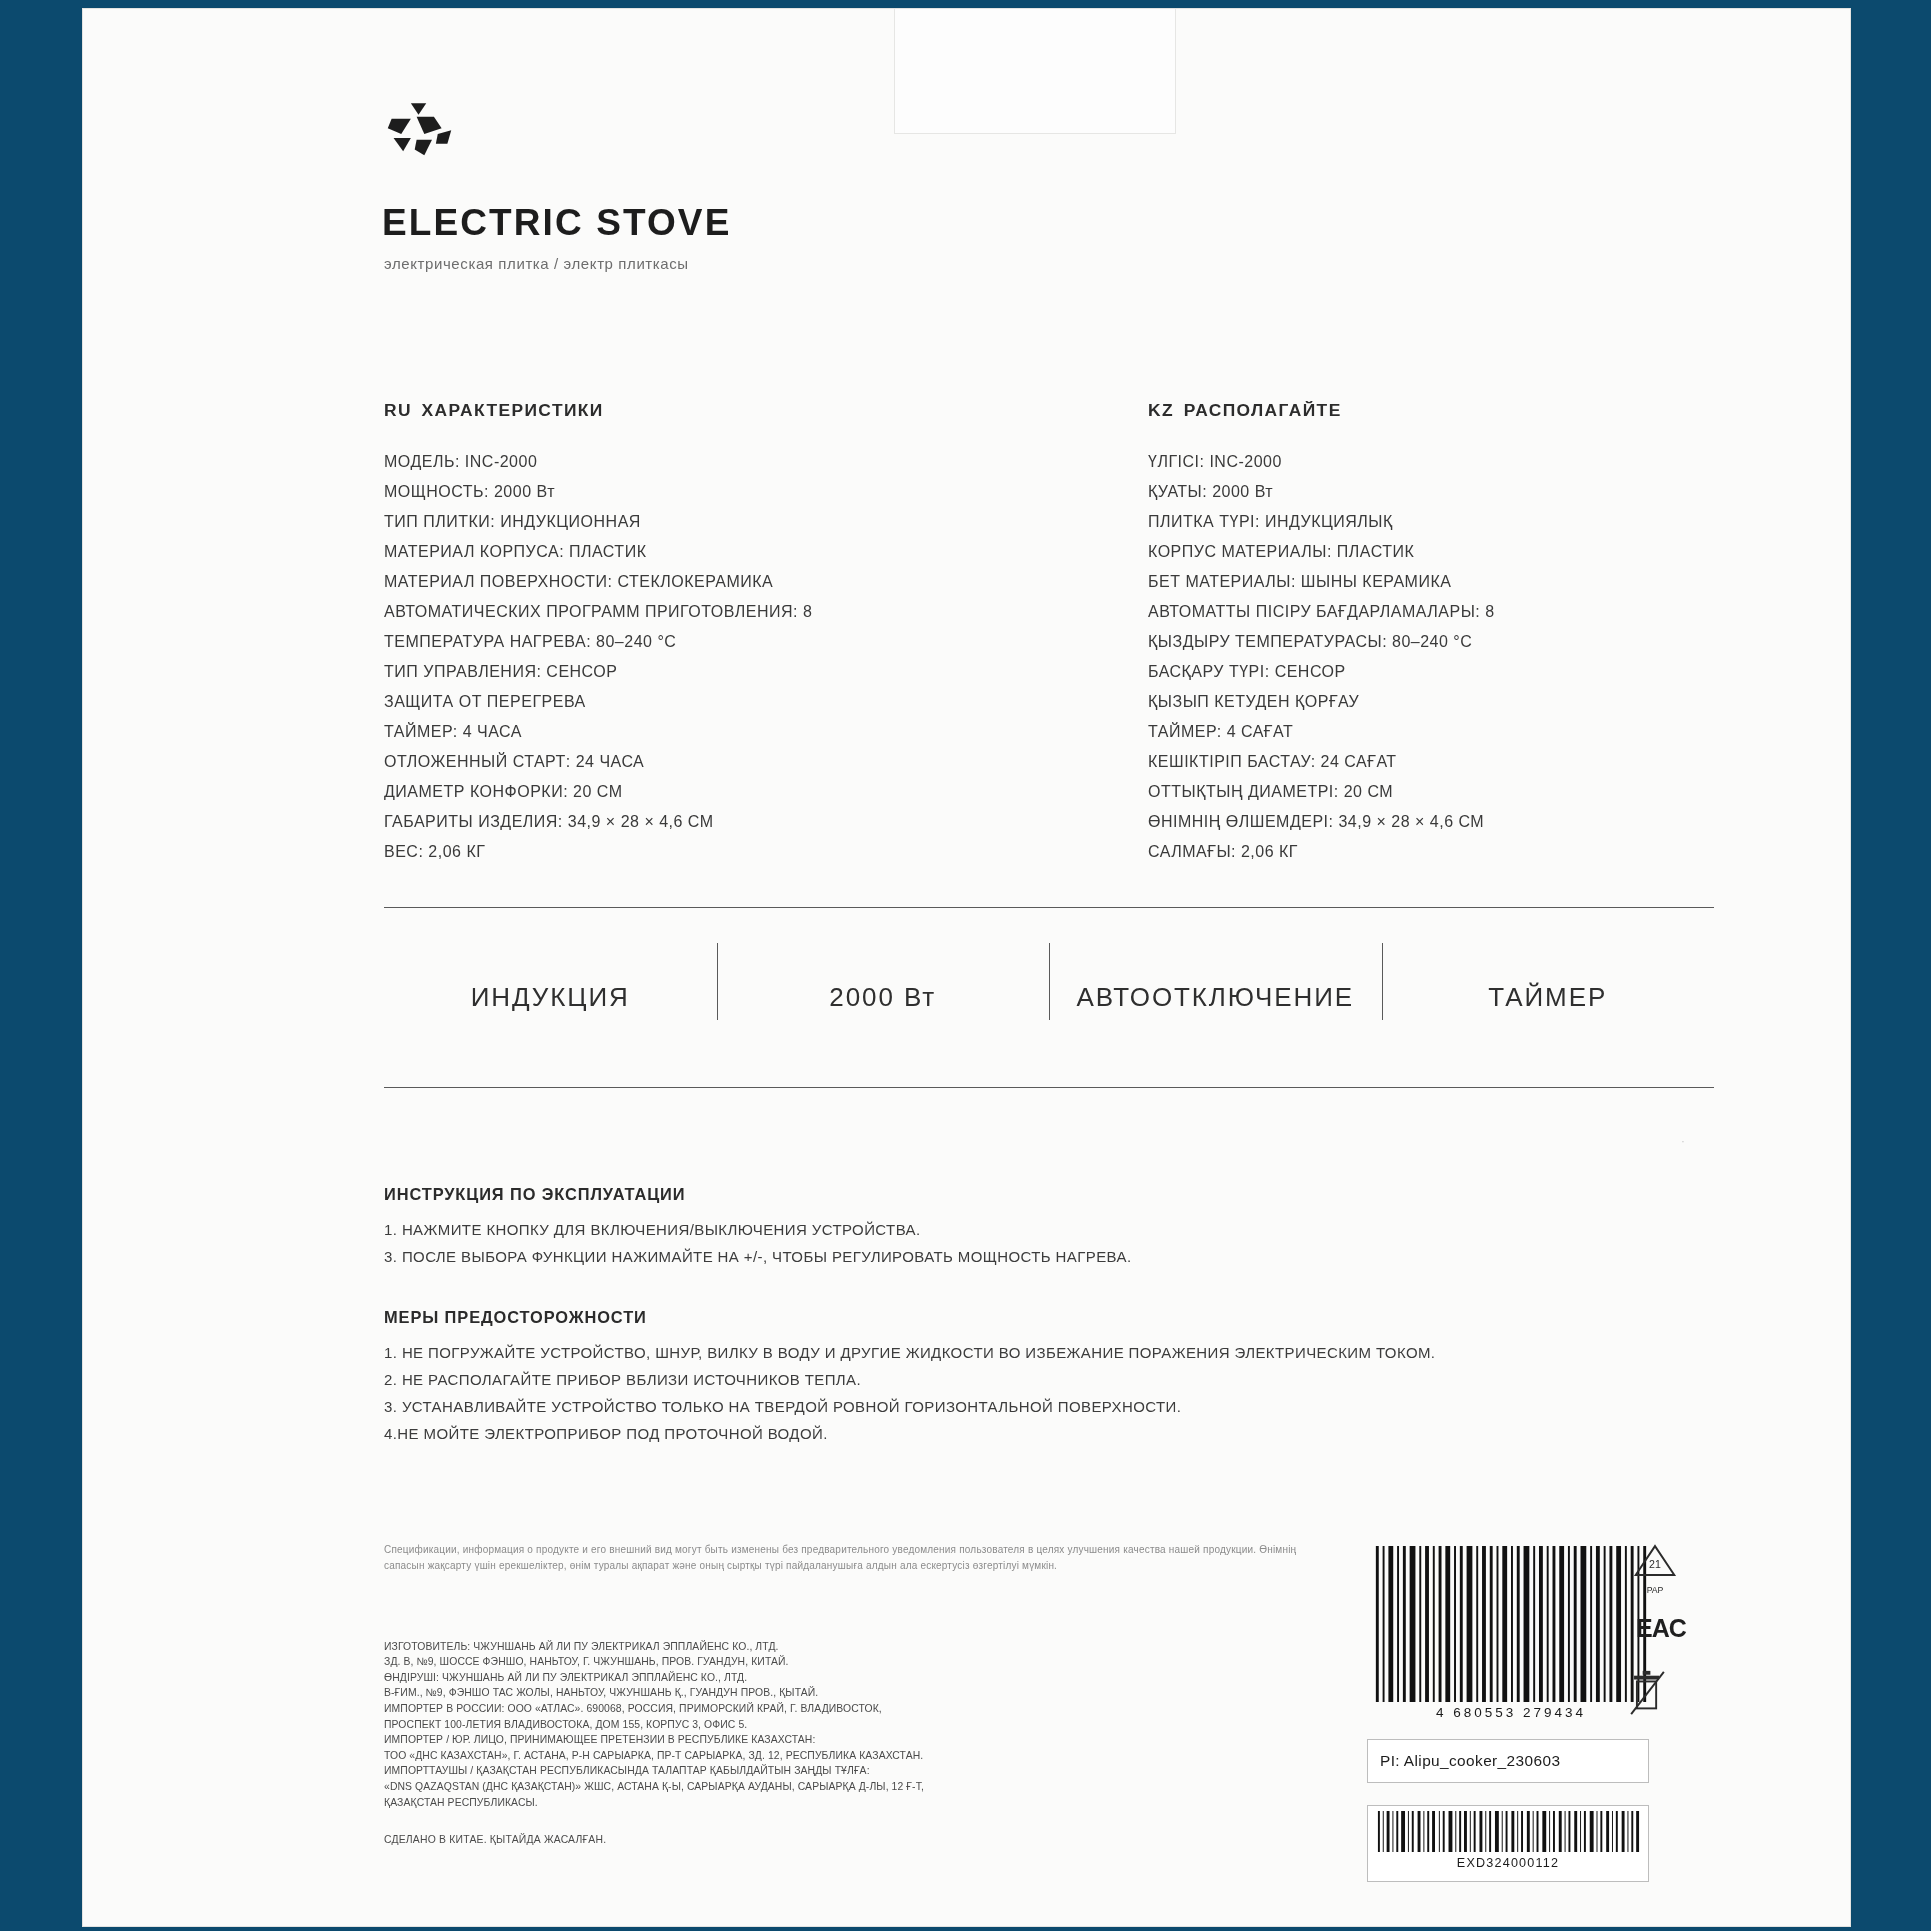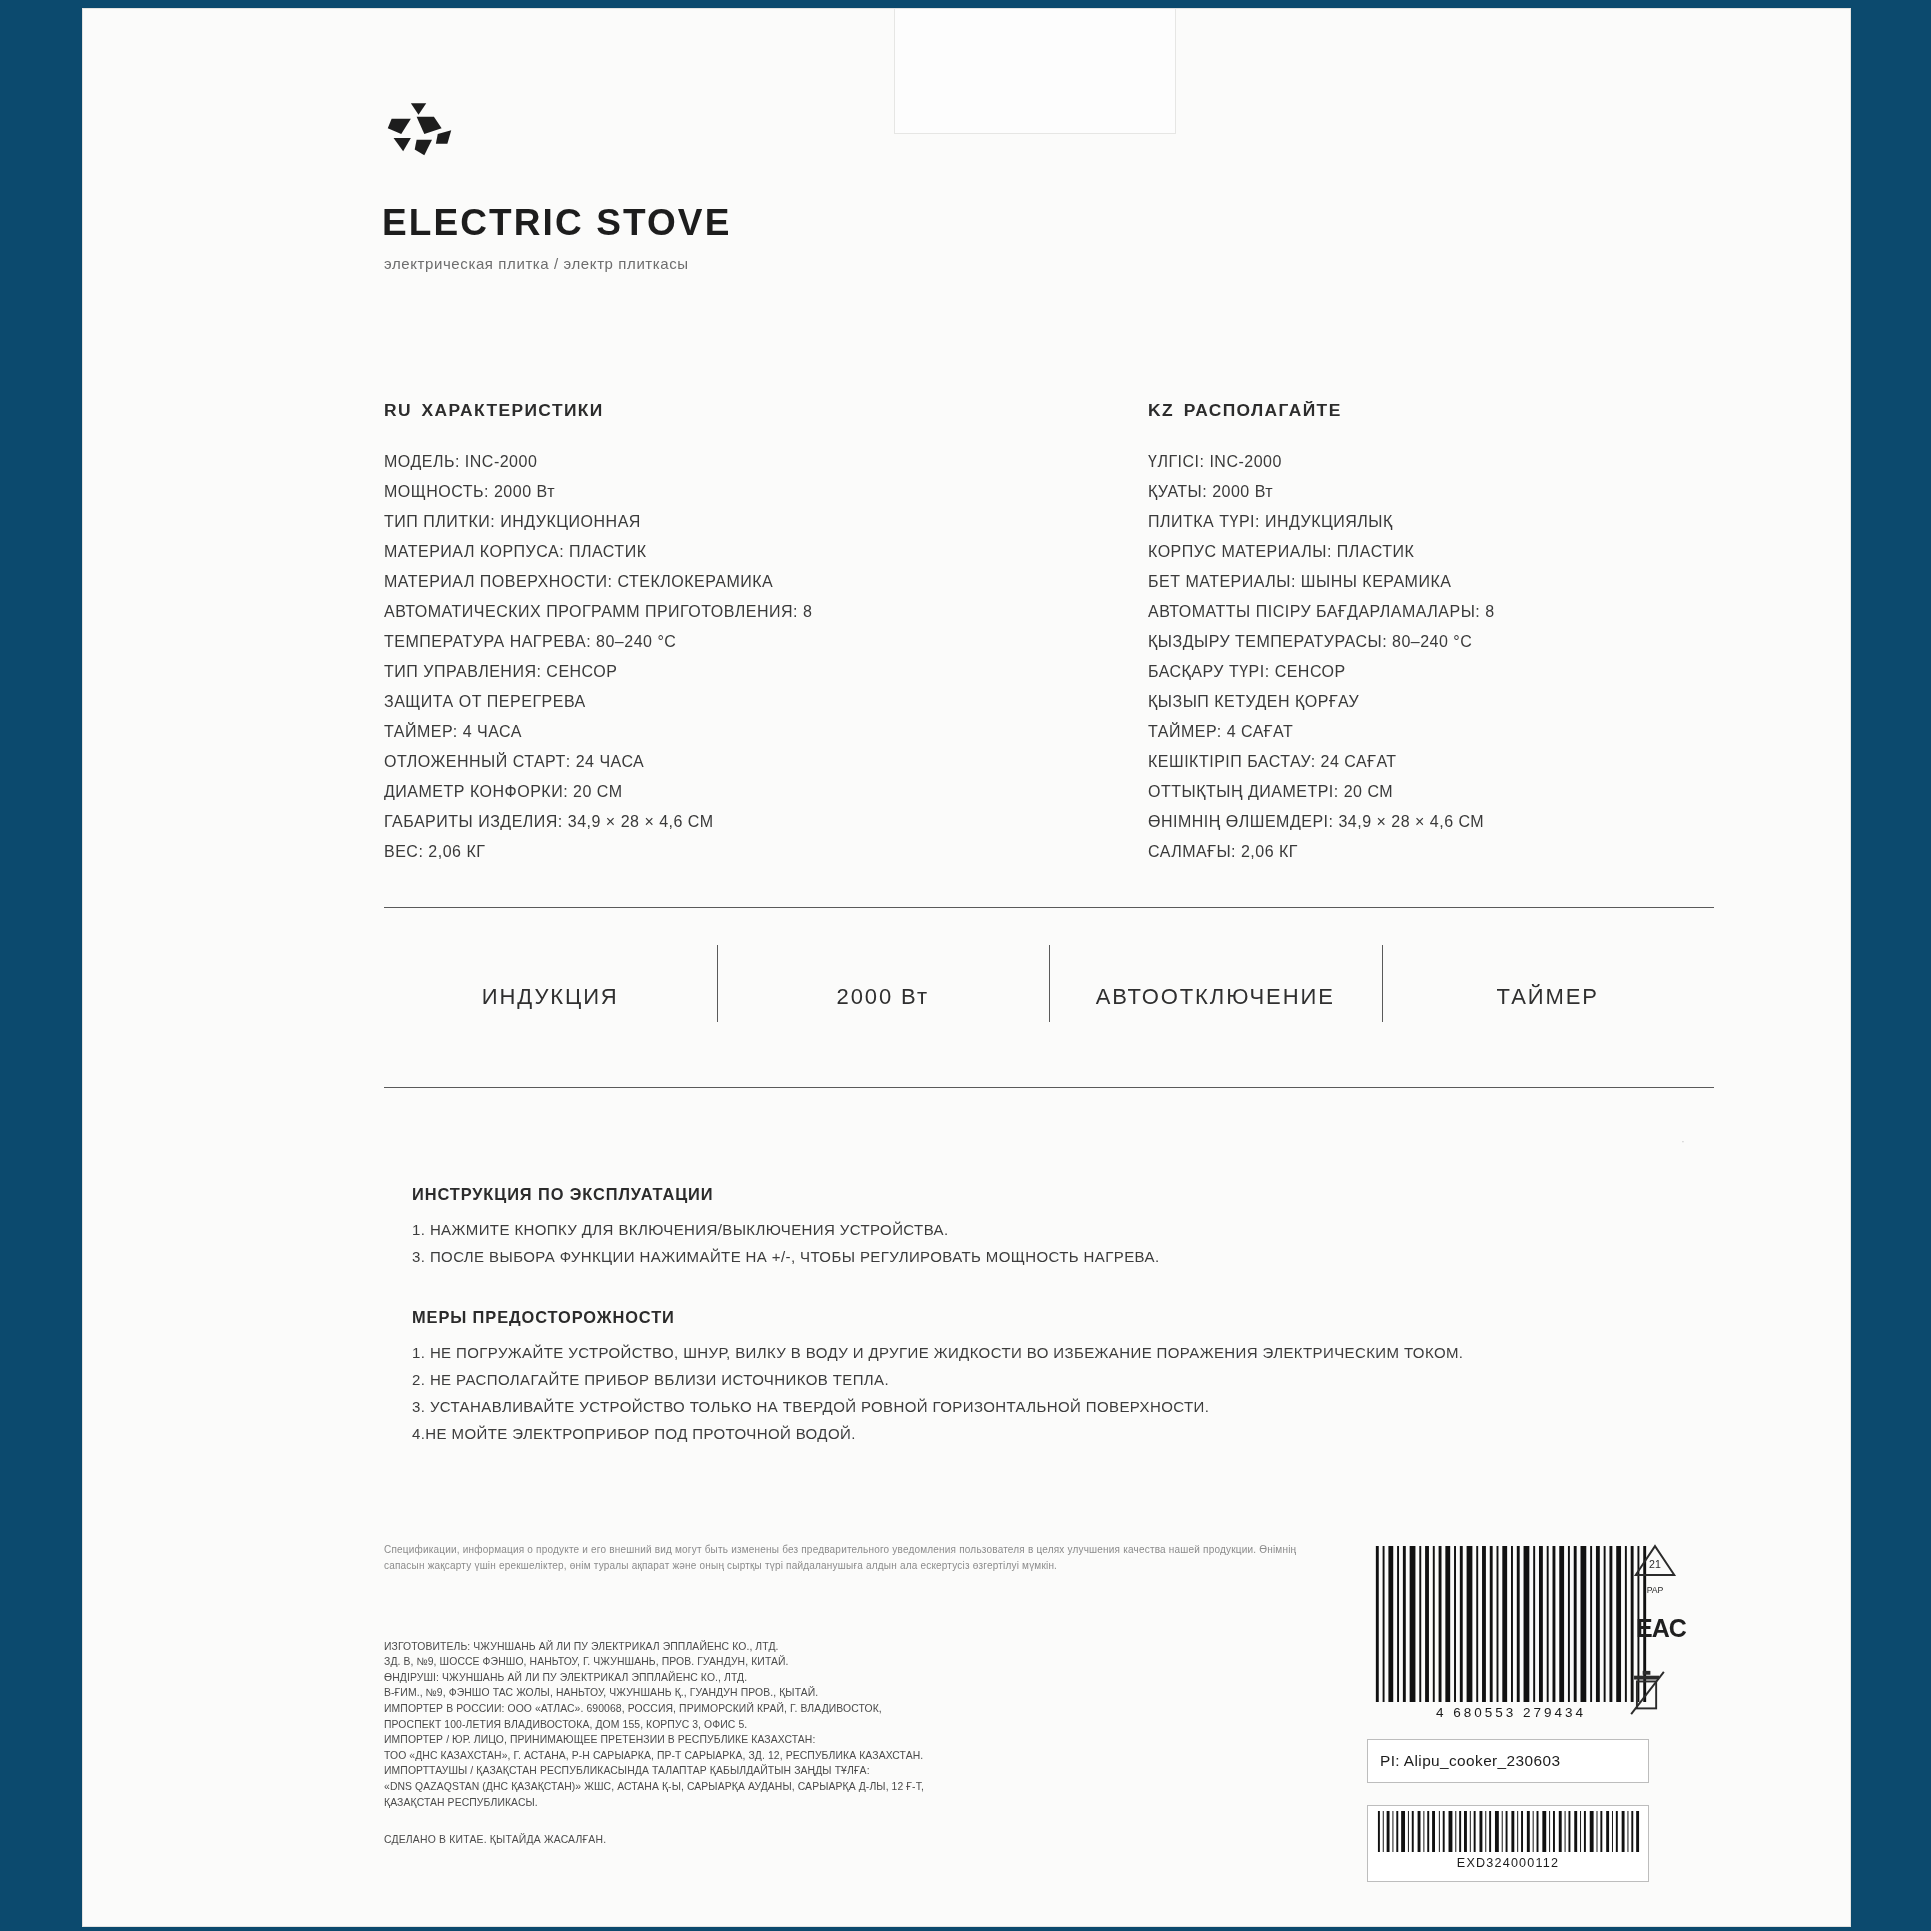--- a/index.html
+++ b/index.html
@@ -98,36 +98,36 @@
     width: 1330px;
     height: 179px;
     border-top: 1.5px solid #5a5a5a;
     border-bottom: 1.5px solid #5a5a5a;
     display: flex;
     align-items: center;
   }
   .band .cell {
     flex: 1 1 0;
     text-align: center;
-    font-size: 22px;
+    font-size: 26px;
     letter-spacing: 1.9px;
     color: #2f2f2f;
     position: relative;
   }
   .band .cell + .cell::before {
     content: "";
     position: absolute;
     left: 0;
     top: -39px;
     height: 77px;
     border-left: 1.5px solid #5a5a5a;
   }
 
   
-  .sec { position: absolute; left: 301px; margin-left: 28px; }
+  .sec { position: absolute; left: 301px; }
   .sec-title {
     font-size: 16.4px;
     font-weight: bold;
     letter-spacing: 0.9px;
     color: #2b2b2b;
     margin-bottom: 12.6px;
   }
   .sec-line {
     font-size: 15px;
     letter-spacing: 0.4px;

